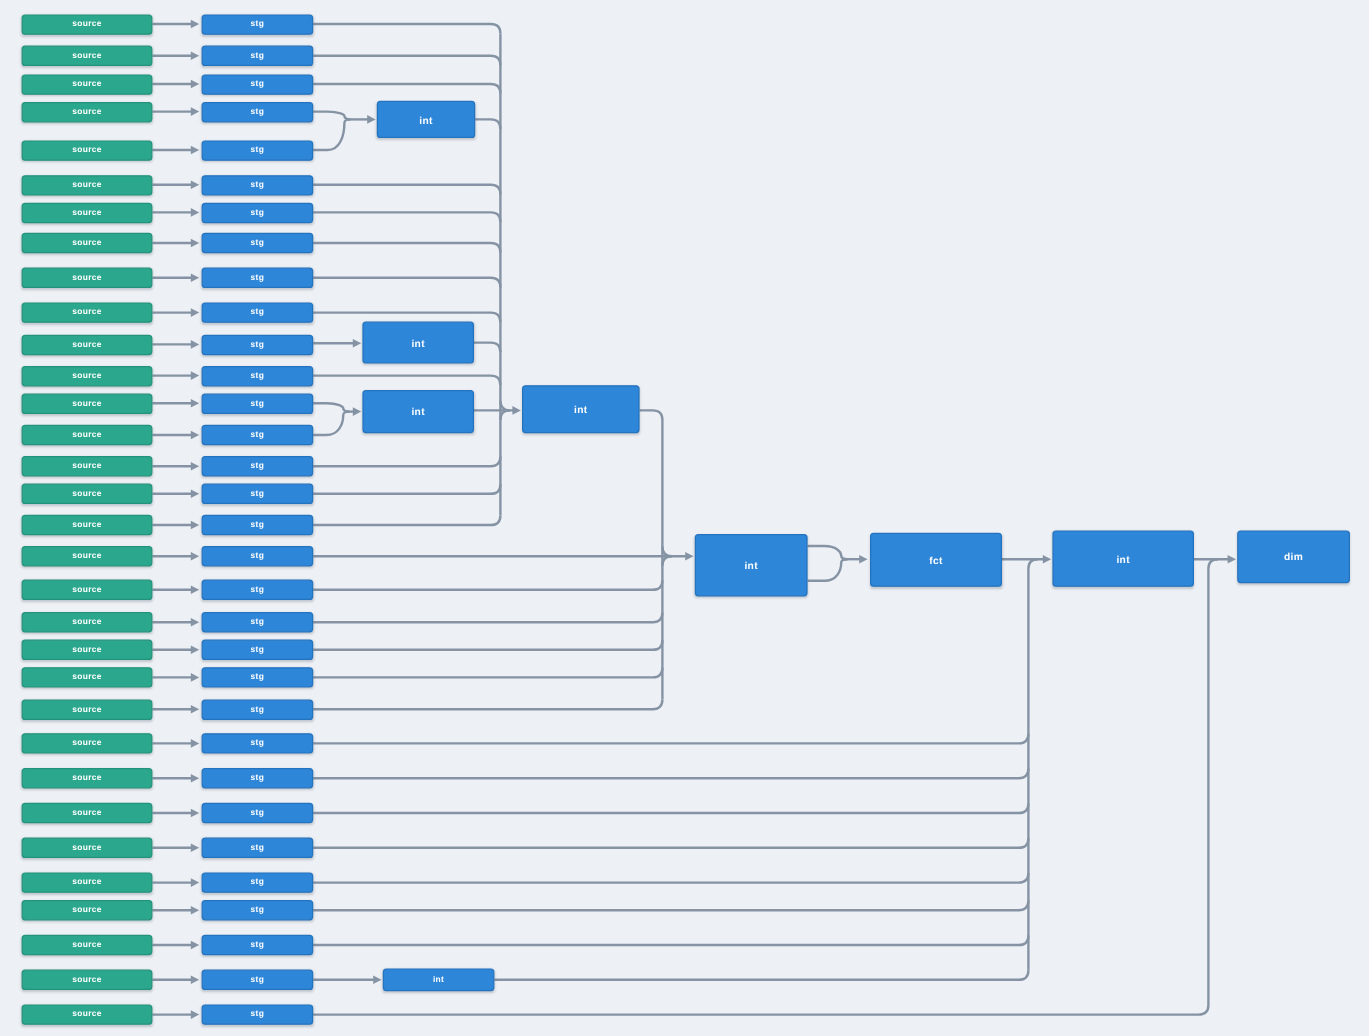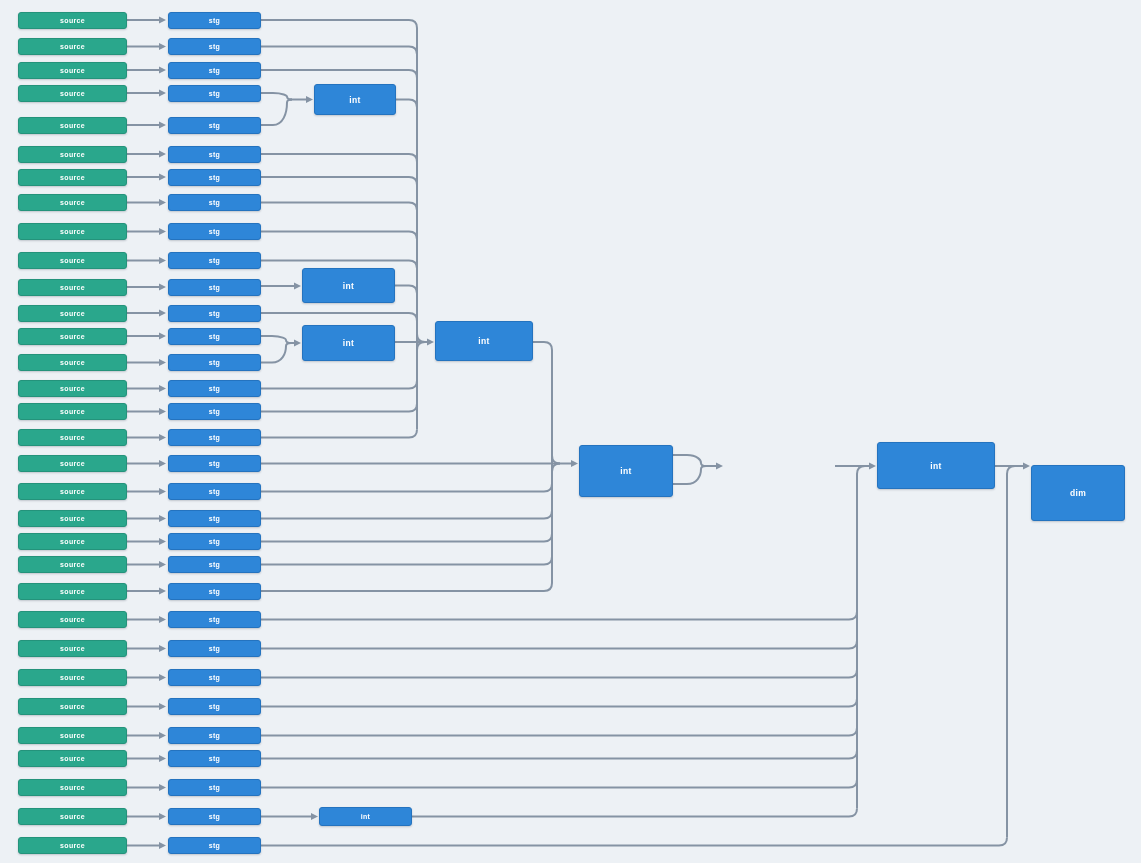--- a/index.html
+++ b/index.html
@@ -207,16 +207,17 @@
     <div class="node model" style="left: 168px; top: 779px; width: 93px; height: 17px;">stg</div>
     <div class="node source" style="left: 18px; top: 808px; width: 109px; height: 17px;">source</div>
     <div class="node model" style="left: 168px; top: 808px; width: 93px; height: 17px;">stg</div>
     <div class="node source" style="left: 18px; top: 837px; width: 109px; height: 17px;">source</div>
     <div class="node model" style="left: 168px; top: 837px; width: 93px; height: 17px;">stg</div>
     <div class="node model big" style="left: 314px; top: 84px; width: 82px; height: 31px;">int</div>
     <div class="node model big" style="left: 302px; top: 268px; width: 93px; height: 35px;">int</div>
     <div class="node model big" style="left: 302px; top: 325px; width: 93px; height: 36px;">int</div>
     <div class="node model big" style="left: 435px; top: 321px; width: 98px; height: 40px;">int</div>
     <div class="node model big" style="left: 579px; top: 445px; width: 94px; height: 52px;">int</div>
+    <div class="node model big" style="left: 725px; top: 444px; width: 110px; height: 45px;">fct</div>
     <div class="node model big" style="left: 877px; top: 442px; width: 118px; height: 47px;">int</div>
-    <div class="node model big" style="left: 1031px; top: 465px; width: 94px; height: 56px;">dim</div>
+    <div class="node model big" style="left: 1031px; top: 442px; width: 94px; height: 44px;">dim</div>
     <div class="node model" style="left: 319px; top: 807px; width: 93px; height: 19px;">int</div>
   </div>
 
 </body></html>

